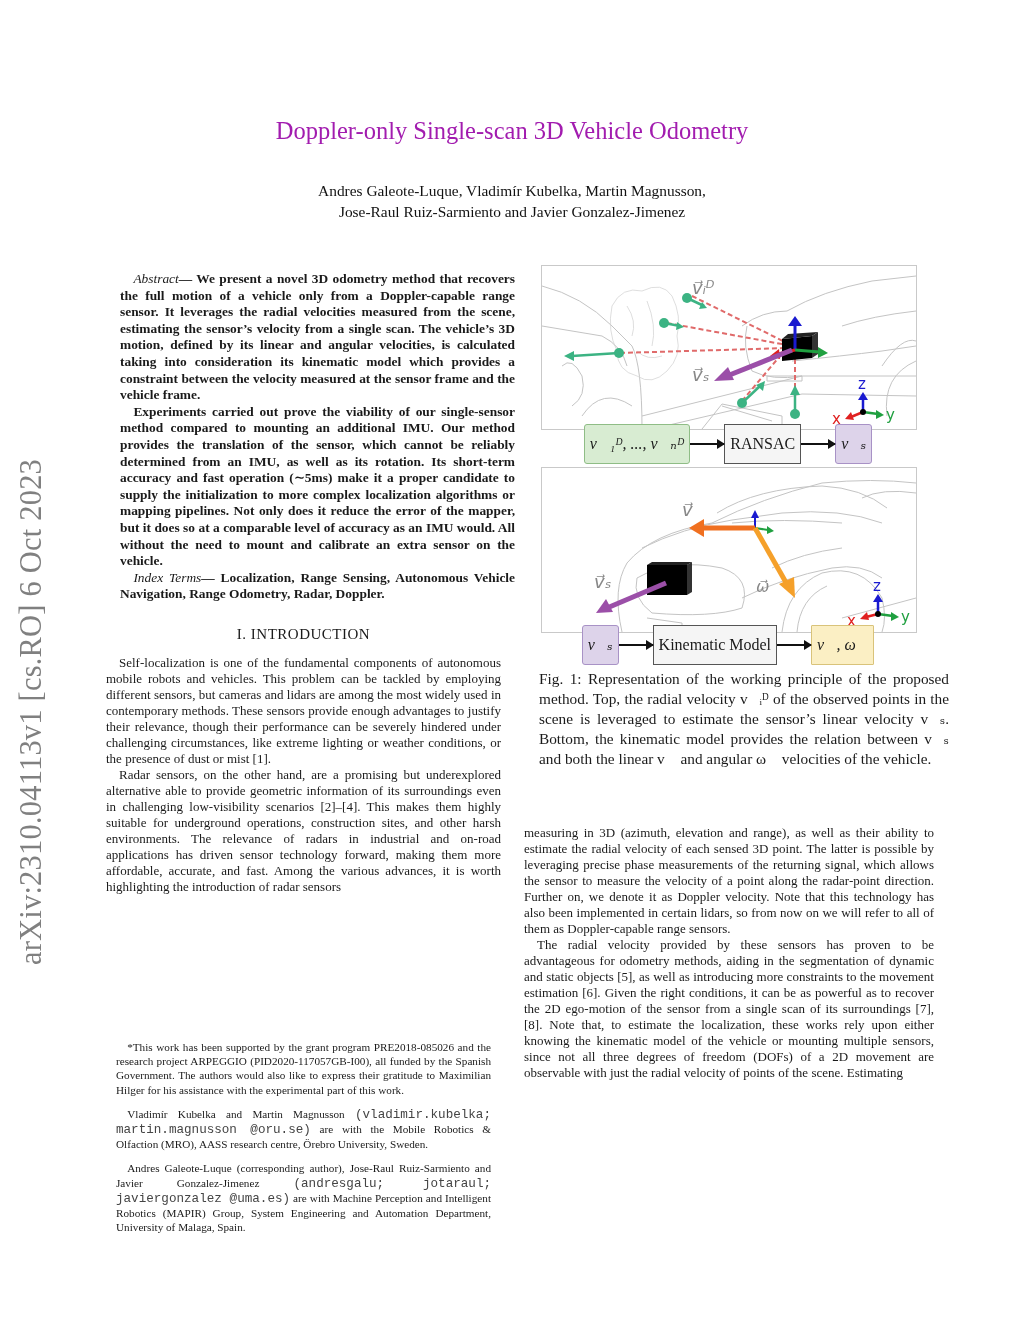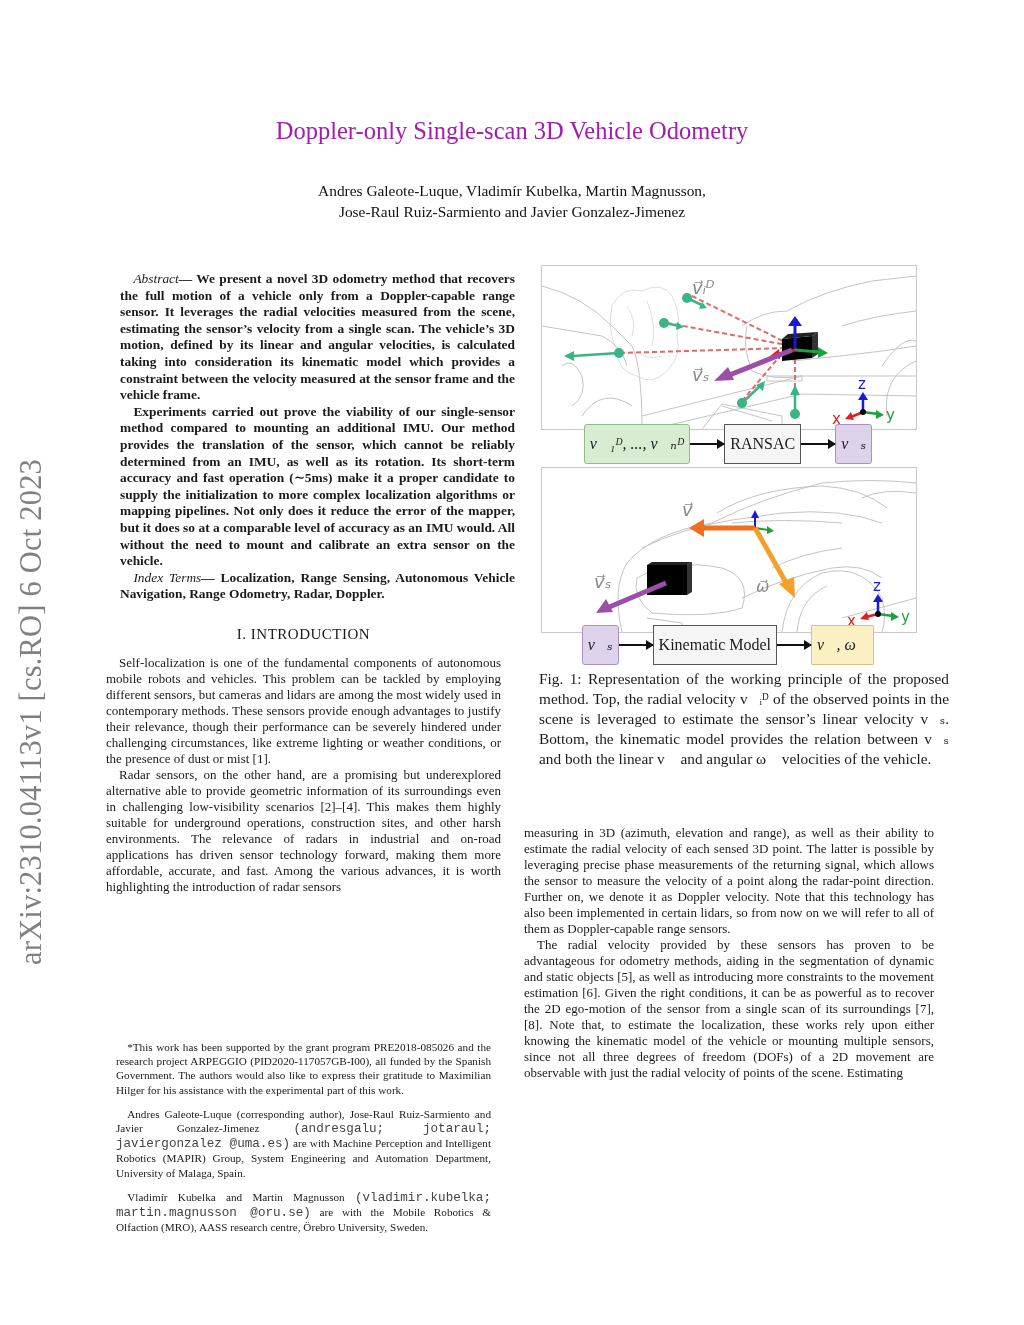--- a/index.html
+++ b/index.html
@@ -66,22 +66,22 @@
 
 <div class="section-h">I. INTRODUCTION</div>
 
 <div class="col col-left intro">
   <p>Self-localization is one of the fundamental components of autonomous mobile robots and vehicles. This problem can be tackled by employing different sensors, but cameras and lidars are among the most widely used in contemporary methods. These sensors provide enough advantages to justify their relevance, though their performance can be severely hindered under challenging circumstances, like extreme lighting or weather conditions, or the presence of dust or mist [1].</p>
   <p>Radar sensors, on the other hand, are a promising but underexplored alternative able to provide geometric information of its surroundings even in challenging low-visibility scenarios [2]–[4]. This makes them highly suitable for underground operations, construction sites, and other harsh environments. The relevance of radars in industrial and on-road applications has driven sensor technology forward, making them more affordable, accurate, and fast. Among the various advances, it is worth highlighting the introduction of radar sensors</p>
 </div>
 
 <div class="footnote">
   <p>*This work has been supported by the grant program PRE2018-085026 and the research project ARPEGGIO (PID2020-117057GB-I00), all funded by the Spanish Government. The authors would also like to express their gratitude to Maximilian Hilger for his assistance with the experimental part of this work.</p>
+  <p><span>Vladimír Kubelka and Martin Magnusson </span><span class="mono">(vladimir.kubelka; martin.magnusson @oru.se)</span><span> are with the Mobile Robotics &amp; Olfaction (MRO), AASS research centre, Örebro University, Sweden.</span></p>
   <p><span>Andres Galeote-Luque (corresponding author), Jose-Raul Ruiz-Sarmiento and Javier Gonzalez-Jimenez </span><span class="mono">(andresgalu; jotaraul; javiergonzalez @uma.es)</span><span> are with Machine Perception and Intelligent Robotics (MAPIR) Group, System Engineering and Automation Department, University of Malaga, Spain.</span></p>
-  <p><span>Vladimír Kubelka and Martin Magnusson </span><span class="mono">(vladimir.kubelka; martin.magnusson @oru.se)</span><span> are with the Mobile Robotics &amp; Olfaction (MRO), AASS research centre, Örebro University, Sweden.</span></p>
 </div>
 
 <div class="figure fig-top">
   <svg width="374" height="163" viewBox="0 0 374 163">
     <g fill="none" stroke="#c4c4c4" stroke-width="1">
       <path d="M0 20 Q40 30 70 60 L90 80 Q100 100 100 163"></path>
       <path d="M0 60 L60 70 Q80 80 85 100"></path>
       <path d="M20 100 Q30 90 40 110 Q45 130 30 140"></path>
       <path d="M40 150 Q60 120 90 140"></path>
       <path d="M100 150 L260 110 L374 110"></path>

